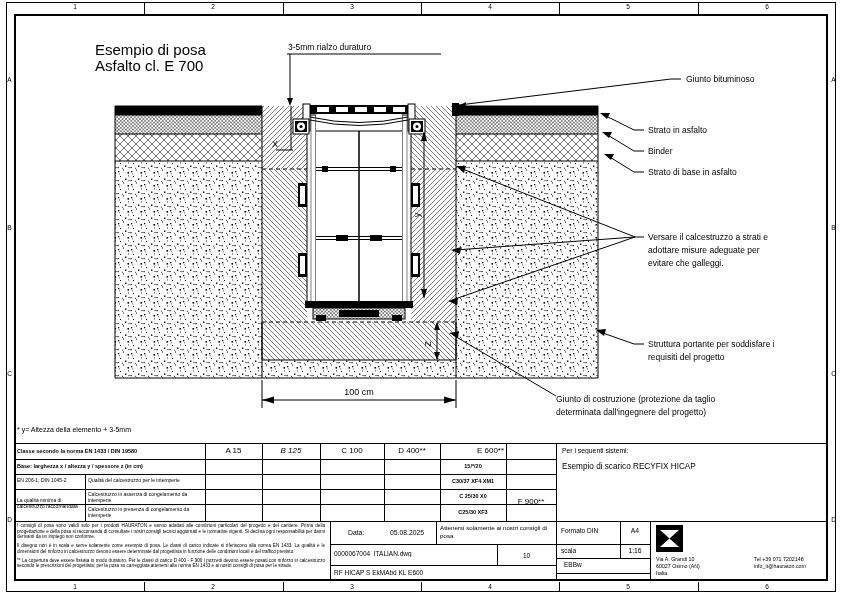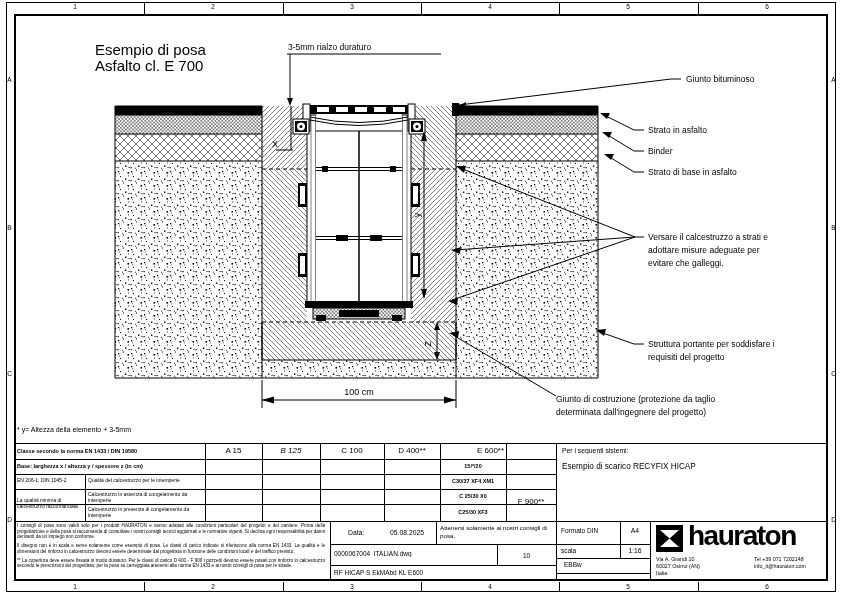--- a/index.html
+++ b/index.html
@@ -343,21 +343,20 @@
   <div class="cell" style="left:561px;top:547px;font-size:6.5px;">scala</div>
   <div class="cell" style="left:620px;top:547px;width:30px;font-size:6.8px;text-align:center;">1:16</div>
   <div class="cell" style="left:564px;top:561px;font-size:6.5px;">EBBw</div>
 
   <div class="cell" style="left:656px;top:525px;width:27px;height:27px;background:#000;">
     <svg width="27" height="27" viewBox="0 0 27 27">
       <polygon points="4,5 23,5 13.5,13.5" fill="#fff"></polygon>
       <polygon points="4,22 23,22 13.5,13.5" fill="#fff"></polygon>
     </svg>
   </div>
-  <div class="cell brand" style="left:688px;top:522px;">hauraton</div>
   <div class="cell addr" style="left:656px;top:556px;width:95px;">
     <div>Via A. Grandi 10</div>
     <div>60027 Osimo (AN)</div>
     <div>Italia</div>
   </div>
   <div class="cell addr" style="left:754px;top:556px;width:74px;">
     <div>Tel +39 071 7202148</div>
     <div>info_it@hauraton.com</div>
   </div>
 

